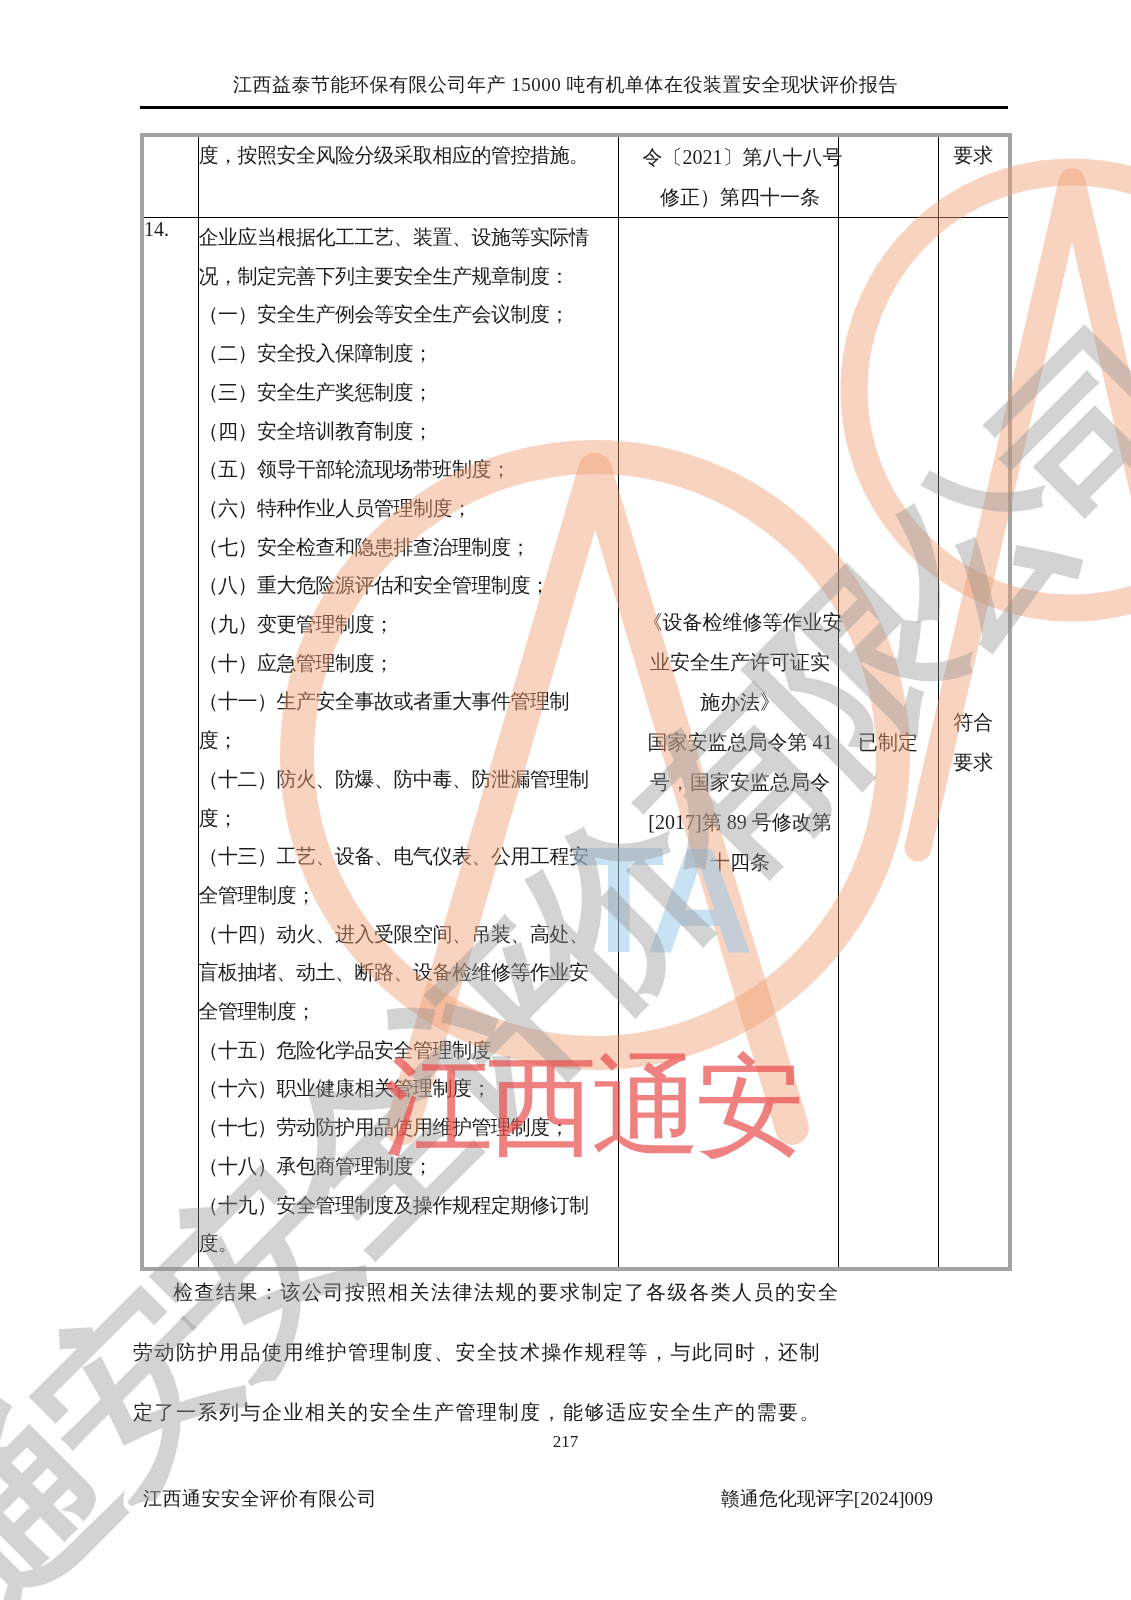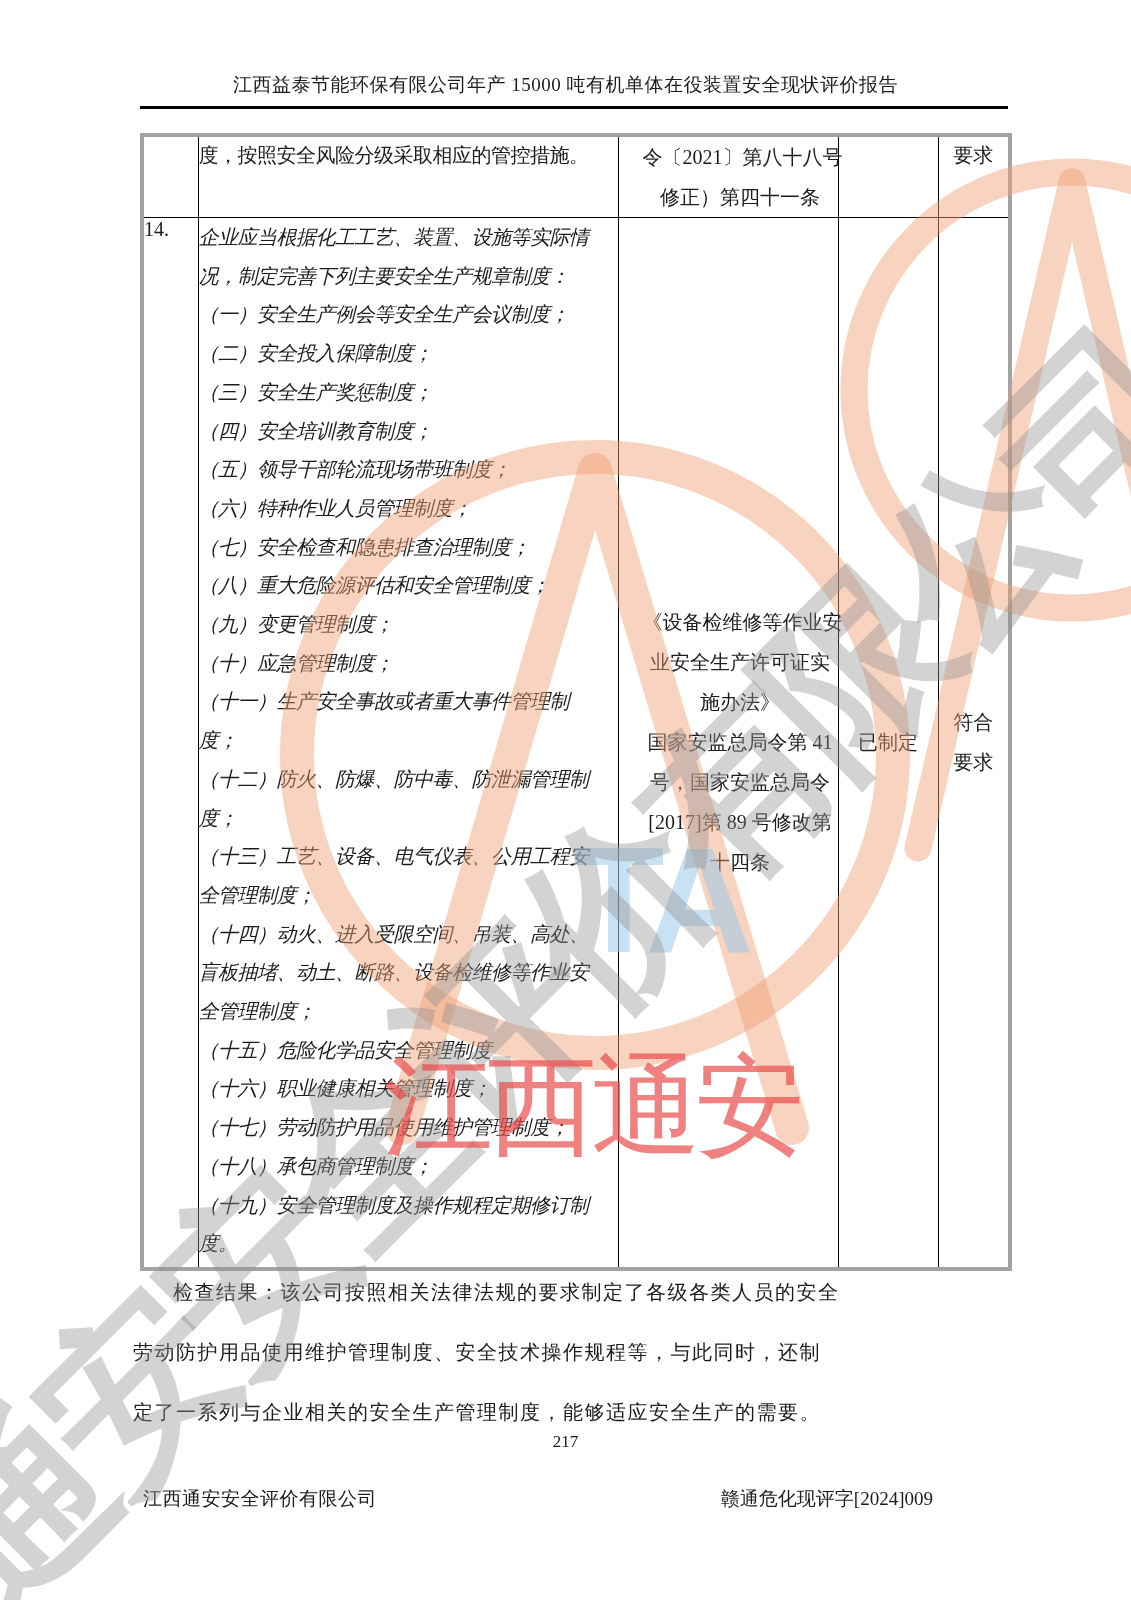--- a/index.html
+++ b/index.html
@@ -14,21 +14,21 @@
   .header-rule{position:absolute;top:106px;left:140px;width:868px;height:3px;background:#000;}
   
   .checklist{position:absolute;top:133px;left:140px;width:868px;
     border-collapse:collapse;table-layout:fixed;border:4px solid #a3a3a3;}
   .checklist td{border:1px solid #000;padding:0;vertical-align:top;font-size:20px;color:#1c1c1c;}
   .c-num{padding:3px 0 0 9px;}
   .c-req-cont{padding:5px 0 0 6px;line-height:36px;white-space:nowrap;letter-spacing:-.5px;}
   .c-basis-cont{text-align:center;padding-top:3px;line-height:38px;}
   .c-concl-cont{text-align:center;padding-top:5px;line-height:36px;}
   .c-req{padding:2px 0 0 6px;}
-  .req-line{line-height:38.7px;white-space:nowrap;letter-spacing:-.5px;font-style:italic;}
+  .req-line{line-height:38.7px;white-space:nowrap;letter-spacing:-.5px;}
   .v-mid{vertical-align:middle !important;text-align:center;}
   .basis-line{line-height:40px;white-space:nowrap;padding-left:24px;}
   .concl-line{line-height:40px;}
   
   .result{position:absolute;left:133px;top:1262px;width:874px;font-size:20px;}
   .result-line{line-height:60px;letter-spacing:1.5px;white-space:nowrap;}
   .result-line:first-child{text-indent:2em;}
   
   .page-number{position:absolute;top:1432px;left:0;width:100%;text-align:center;font-size:17px;}
   .footer-left{position:absolute;top:1486px;left:143px;font-size:19px;letter-spacing:.5px;}

